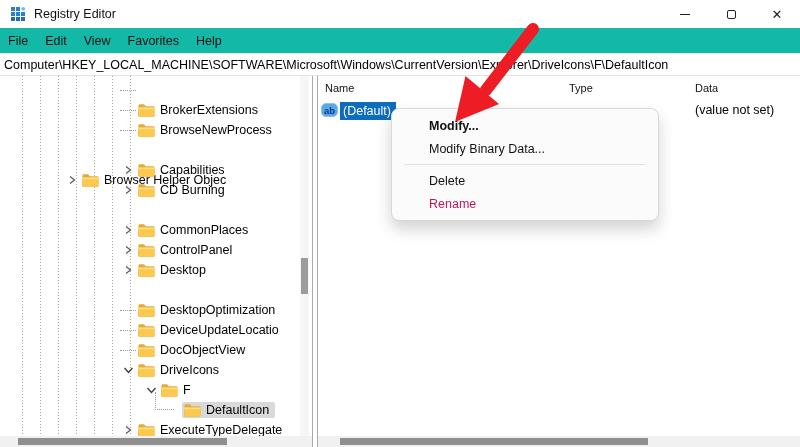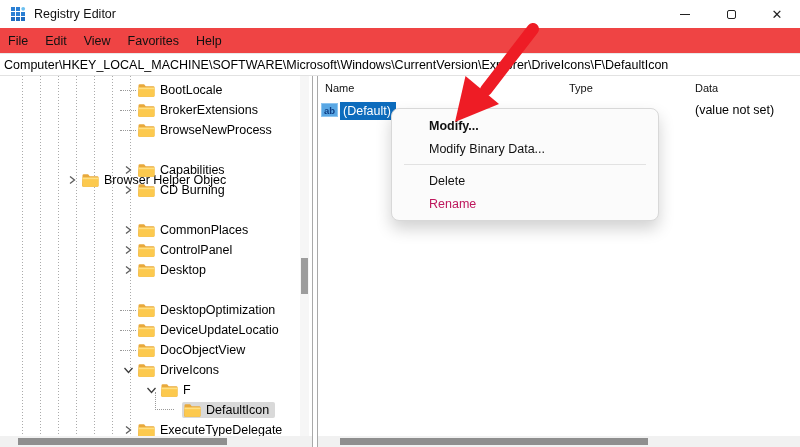--- a/index.html
+++ b/index.html
@@ -11,21 +11,21 @@
   .titlebar { position:absolute; left:0; top:0; width:800px; height:28px; background:#fff; display:flex; align-items:center; }
   .app-icon { margin-left:10px; width:16px; height:16px; display:inline-block; }
   .title { margin-left:8px; font-size:12.5px; color:#111; }
   .controls { position:absolute; right:0; top:0; height:28px; display:flex; }
   .ctrl { width:46px; height:28px; display:flex; align-items:center; justify-content:center; color:#222; }
   .glyph-min { width:10px; height:0; border-top:1px solid #222; display:block; }
   .glyph-max { width:9px; height:9px; border:1px solid #222; border-radius:2px; display:block; }
   .glyph-close { font-size:13px; line-height:1; color:#222; }
 
   
-  .menubar { position:absolute; left:0; top:28px; width:800px; height:25px; display:flex; align-items:center; padding-left:8px; gap:17px; background:#ef4444; }
+  .menubar { position:absolute; left:0; top:28px; width:800px; height:25px; display:flex; align-items:center; padding-left:8px; gap:17px; background:#14b8a6; }
   .mitem { font-size:12.5px; color:#111; }
 
   
   .addressbar { position:absolute; left:0; top:53px; width:800px; height:23px; border-top:1px solid #e9e9e9; border-bottom:1px solid #e2e2e2; display:flex; align-items:center; background:#fff; }
   .addressbar span { padding-left:4px; font-size:12.5px; color:#000; white-space:nowrap; }
 
   
   .main { position:absolute; left:0; top:76px; width:800px; height:371px; }
 
   .tree { position:absolute; left:0; top:0; width:300px; height:371px; overflow:hidden; }
@@ -42,21 +42,21 @@
   .tlabel { margin-left:5px; font-size:12.5px; color:#000; }
 
   .tree-vscroll { position:absolute; left:300px; top:0; width:9px; height:360px; background:#f6f6f6; }
   .tree-vscroll .thumb { position:absolute; left:1px; width:7px; top:182px; height:36px; background:#9d9d9d; }
 
   .divider { position:absolute; left:312px; top:0; width:6px; height:371px; border-left:1px solid #a9a9a9; border-right:1px solid #a9a9a9; background:#fff; }
 
   .rightpanel { position:absolute; left:318px; top:0; width:482px; height:371px; background:#fff; }
   .col { position:absolute; top:6px; font-size:11px; color:#111; }
   .valrow { position:absolute; left:0; top:26px; width:482px; height:19px; }
-  .ab-icon { position:absolute; left:3px; top:1px; width:17px; height:14px; background:#59a7e4; border:1px solid #8cc4f0; border-radius:0; color:#0d3e85; font-weight:bold; font-size:9.5px; display:flex; align-items:center; justify-content:center; }
+  .ab-icon { position:absolute; left:3px; top:1px; width:17px; height:14px; background:#59a7e4; border:1px solid #8cc4f0; border-radius:5px; color:#0d3e85; font-weight:bold; font-size:9.5px; display:flex; align-items:center; justify-content:center; }
   .valname { position:absolute; left:22px; top:0; height:18px; display:inline-flex; align-items:center; padding:0 5px 0 3px; background:#0d6cbd; color:#fff; font-size:12.5px; }
   .valdata { position:absolute; left:377px; top:1px; font-size:12.5px; color:#000; }
 
   .hscroll { position:absolute; top:360px; height:11px; background:#f1f1f1; }
   .hscroll .thumb { position:absolute; top:2px; height:7px; background:#8f8f8f; }
   .tree-h { left:0; width:312px; }
   .right-h { left:318px; width:482px; }
 
   
   .contextmenu { position:absolute; left:391px; top:108px; width:268px; background:#fbfbfb; border:1px solid #d8d8d8; border-radius:8px; box-shadow:0 8px 16px rgba(0,0,0,.18); padding:5px 0; z-index:20; }
@@ -118,30 +118,20 @@
       <div class="guide" style="left:22px"></div>
       <div class="guide" style="left:40px"></div>
       <div class="guide" style="left:58px"></div>
       <div class="guide" style="left:76px"></div>
       <div class="guide" style="left:94px"></div>
       <div class="guide" style="left:112px"></div>
       <div class="guide" style="left:130px"></div>
       <div class="lconn"></div>
     <div class="trow" style="top: 4px; padding-left: 120px;">
           <span class="chevslot stub"></span>
-          <span class="titem">
-            <span class="folder">
-              <svg width="17" height="14" viewBox="0 0 17 14">
-                <path d="M0.5 2.5 a1.2 1.2 0 0 1 1.2-1.2 h4.4 l1.6 2 h7.6 a1.2 1.2 0 0 1 1.2 1.2 v8 a1.2 1.2 0 0 1-1.2 1.2 h-14 a1.2 1.2 0 0 1-1.2-1.2 z" fill="#e8a93c"></path>
-                <path d="M0.5 4.6 h16 v7.9 a1.2 1.2 0 0 1-1.2 1.2 h-13.6 a1.2 1.2 0 0 1-1.2-1.2 z" fill="#fcc94e"></path>
-                <rect x="0.5" y="4.6" width="16" height="1.6" fill="#ffdf84"></rect>
-              </svg>
-            </span>
-            <span class="tlabel">BootLocale</span>
-          </span>
         </div>
         <div class="trow" style="top: 24px; padding-left: 120px;">
           <span class="chevslot stub"></span>
           <span class="titem">
             <span class="folder">
               <svg width="17" height="14" viewBox="0 0 17 14">
                 <path d="M0.5 2.5 a1.2 1.2 0 0 1 1.2-1.2 h4.4 l1.6 2 h7.6 a1.2 1.2 0 0 1 1.2 1.2 v8 a1.2 1.2 0 0 1-1.2 1.2 h-14 a1.2 1.2 0 0 1-1.2-1.2 z" fill="#e8a93c"></path>
                 <path d="M0.5 4.6 h16 v7.9 a1.2 1.2 0 0 1-1.2 1.2 h-13.6 a1.2 1.2 0 0 1-1.2-1.2 z" fill="#fcc94e"></path>
                 <rect x="0.5" y="4.6" width="16" height="1.6" fill="#ffdf84"></rect>
               </svg>

